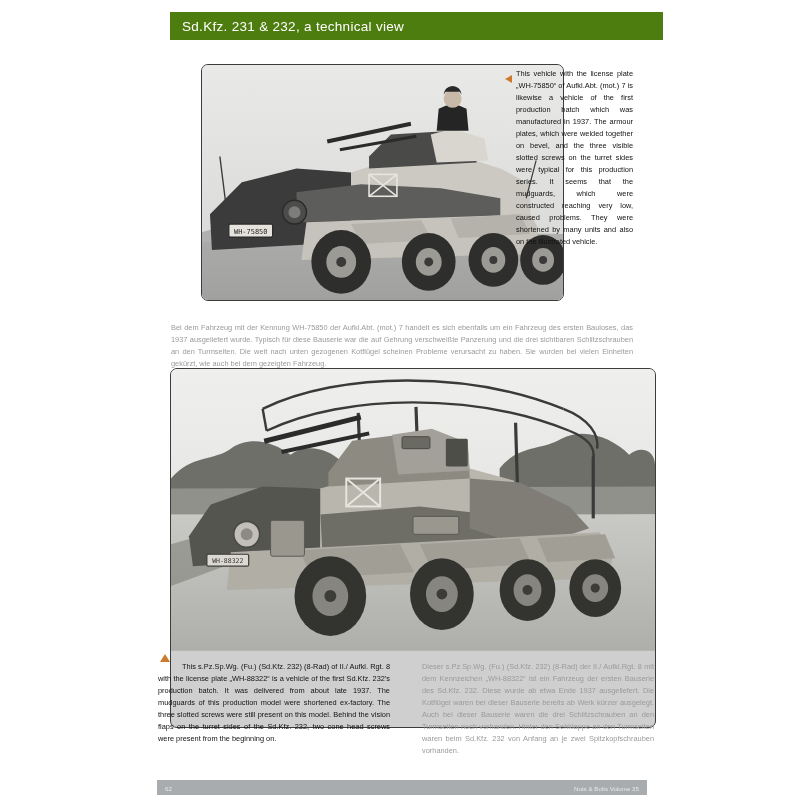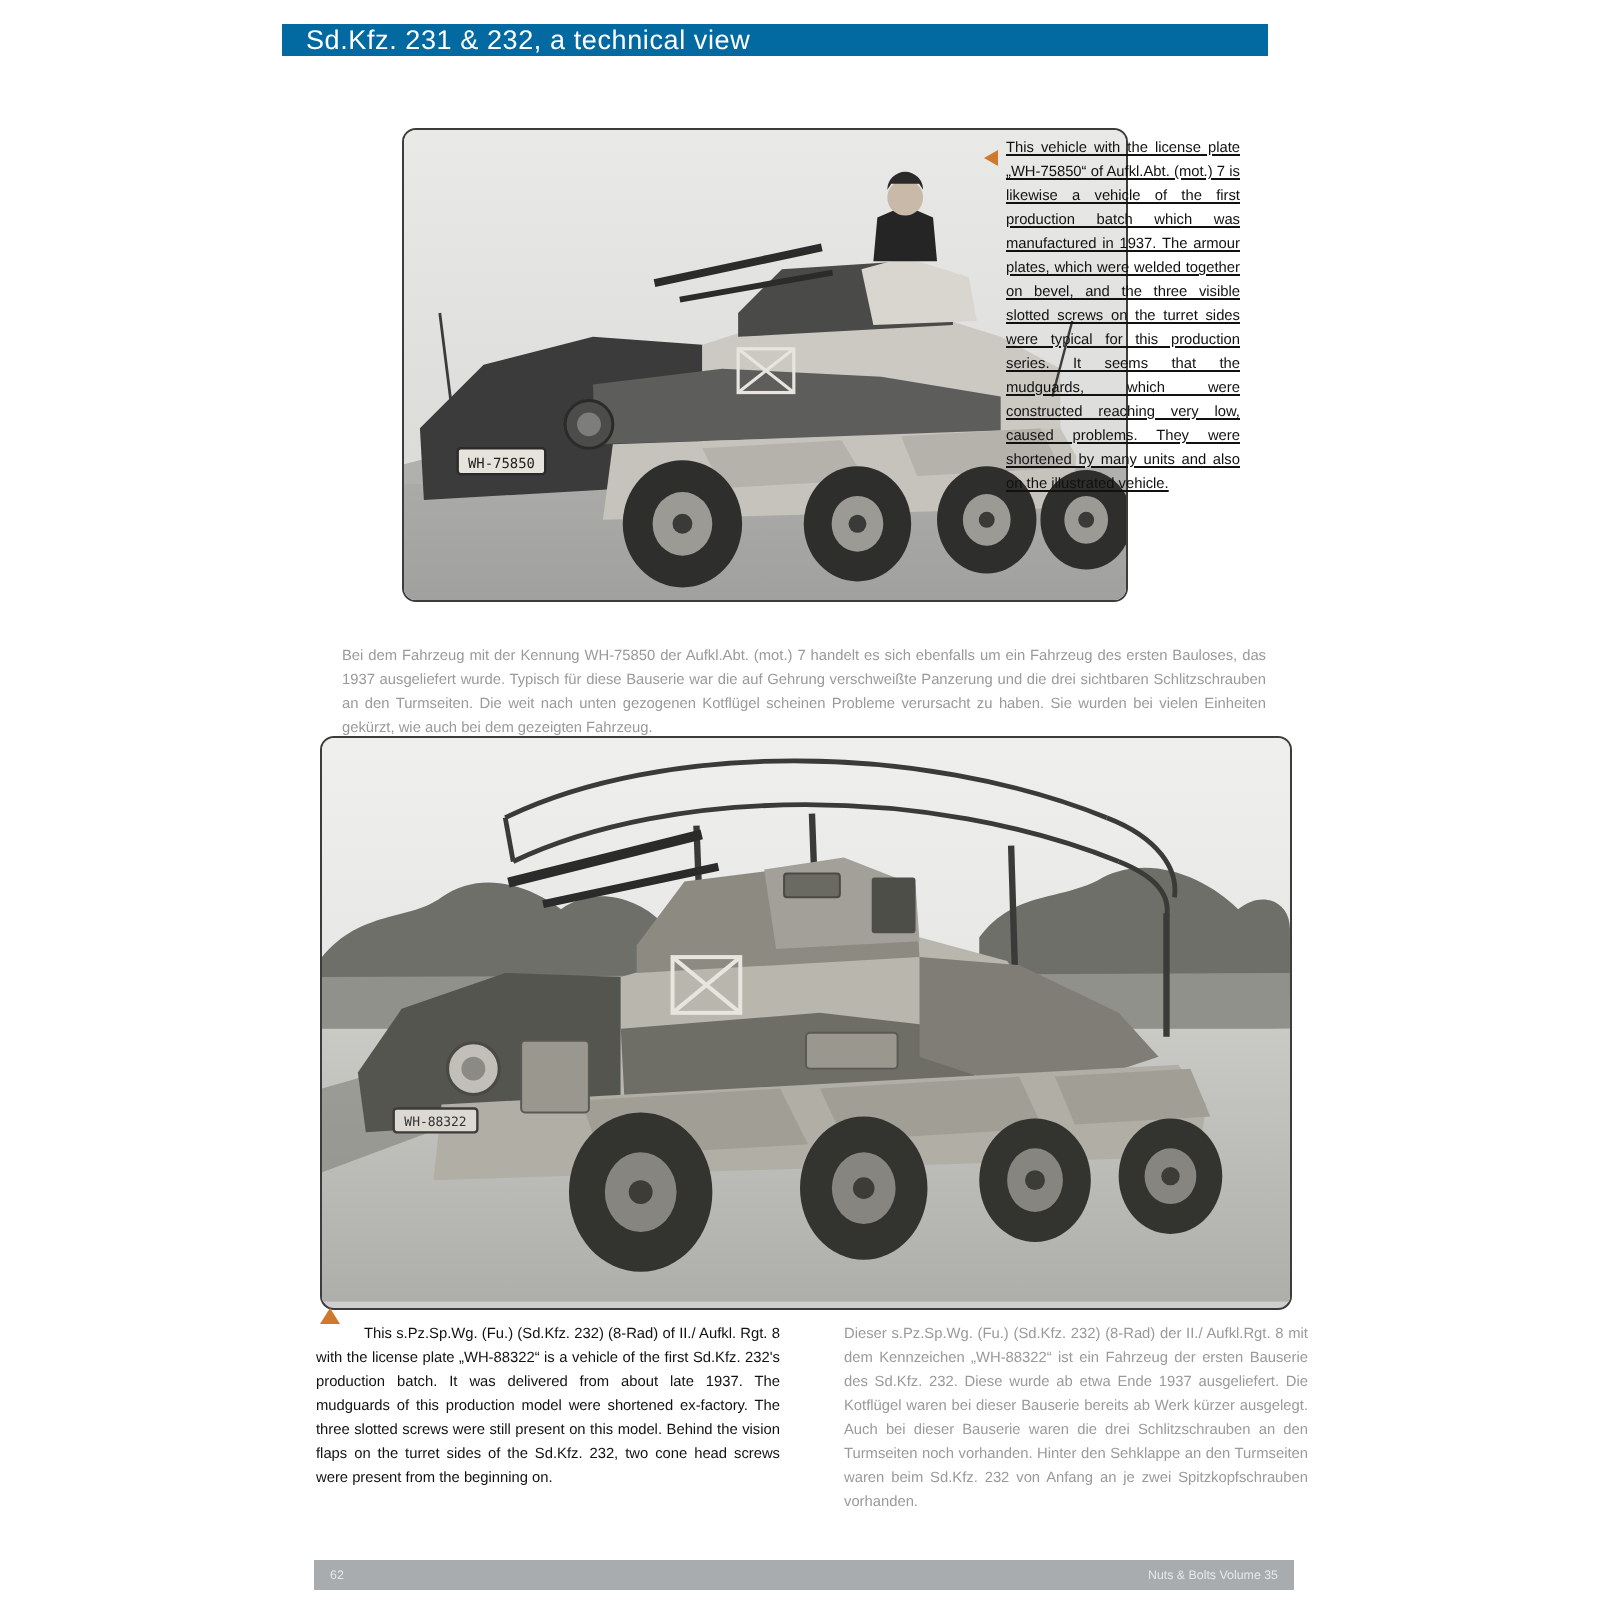--- a/index.html
+++ b/index.html
@@ -17,25 +17,25 @@
   .page {
     position: relative;
     width: 800px;
     height: 800px;
     background: #ffffff;
   }
 
   
   .header-bar {
     position: absolute;
-    left: 141px;
+    left: 170px;
     top: 12px;
     width: 493px;
-    height: 16px;
-    background: #0369a1;
+    height: 28px;
+    background: #4d7c0f;
   }
   .header-title {
     position: absolute;
     left: 12px;
     top: 50%;
     transform: translateY(-50%);
     color: #ffffff;
     font-size: 13.5px;
     letter-spacing: 0.3px;
     white-space: nowrap;
@@ -51,44 +51,43 @@
     box-sizing: border-box;
   }
   .photo-1 {
     left: 158px;
     top: 64px;
     width: 363px;
     height: 237px;
     margin-left: 43px;
   }
   .photo-2 {
-    left: 160px;
+    left: 170px;
     top: 368px;
     width: 486px;
-    height: 287px;
+    height: 360px;
   }
 
   .photo-canvas {
     position: absolute;
     inset: 0;
     display: block;
   }
 
   
   .side-col {
     position: absolute;
-    left: 503px;
+    left: 516px;
     top: 68px;
     width: 117px;
     color: #111111;
     font-size: 7.4px;
     line-height: 1.62;
     text-align: justify;
     text-justify: inter-word;
-    text-decoration: underline;
   }
   .side-col p { margin: 0; }
 
   .tri-left {
     position: absolute;
     left: -11px;
     top: 7px;
     width: 0;
     height: 0;
     border-top: 4.5px solid transparent;

